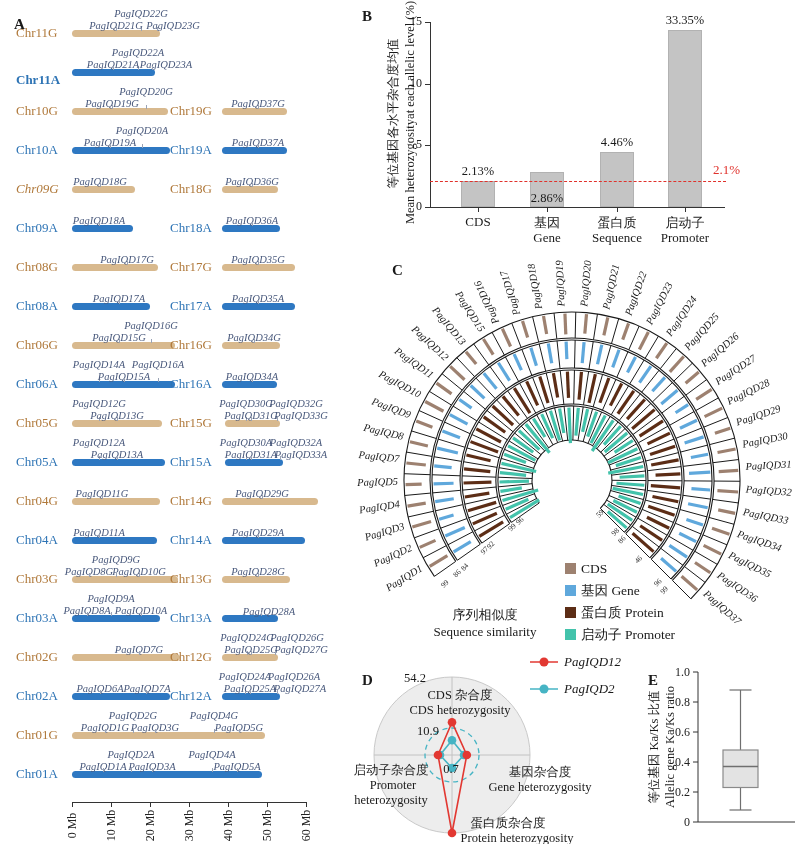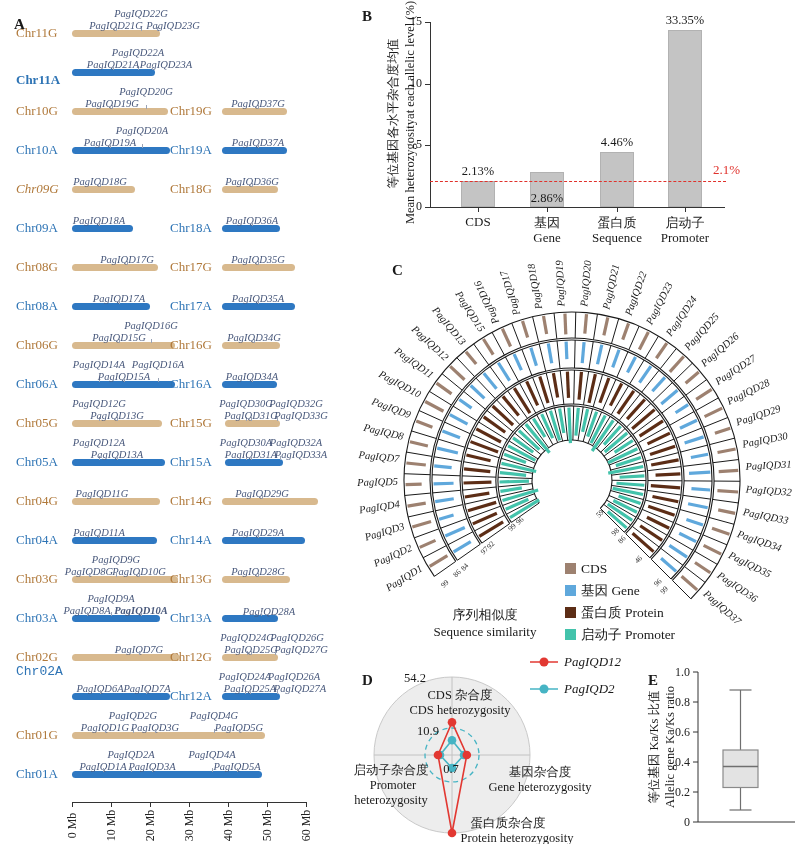--- a/index.html
+++ b/index.html
@@ -187,41 +187,41 @@
       <div class="chr-label G" style="left: 170px; top: 571px;">Chr13G</div>
       <div class="chr-bar G" style="left: 222px; top: 576px; width: 68px;"></div>
       <div class="gene-label" style="left: 258px; top: 566px;">PagIQD28G</div>
       <div class="gene-tick" style="left: 258px; top: 573px;"></div>
       <div class="chr-label A" style="left: 16px; top: 610px;">Chr03A</div>
       <div class="chr-bar A" style="left: 72px; top: 615px; width: 88px;"></div>
       <div class="gene-label" style="left: 111px; top: 593px;">PagIQD9A</div>
       <div class="gene-tick" style="left: 111px; top: 612px;"></div>
       <div class="gene-label" style="left: 87px; top: 605px;">PagIQD8A</div>
       <div class="gene-tick" style="left: 87px; top: 612px;"></div>
-      <div class="gene-label" style="left: 141px; top: 605px; font-weight: bold;">PagIQD10A</div>
+      <div class="gene-label" style="left: 141px; top: 605px;">PagIQD10A</div>
       <div class="gene-tick" style="left: 141px; top: 612px;"></div>
       <div class="chr-label A" style="left: 170px; top: 610px;">Chr13A</div>
       <div class="chr-bar A" style="left: 222px; top: 615px; width: 56px;"></div>
       <div class="gene-label" style="left: 261px; top: 606px; margin-left: 8px;">PagIQD28A</div>
       <div class="gene-tick" style="left: 261px; top: 612px;"></div>
       <div class="chr-label G" style="left: 16px; top: 649px;">Chr02G</div>
       <div class="chr-bar G" style="left: 72px; top: 654px; width: 108px;"></div>
       <div class="gene-label" style="left: 139px; top: 644px;">PagIQD7G</div>
       <div class="gene-tick" style="left: 139px; top: 651px;"></div>
       <div class="chr-label G" style="left: 170px; top: 649px;">Chr12G</div>
       <div class="chr-bar G" style="left: 222px; top: 654px; width: 56px;"></div>
       <div class="gene-label" style="left: 247px; top: 632px;">PagIQD24G</div>
       <div class="gene-tick" style="left: 247px; top: 651px;"></div>
       <div class="gene-label" style="left: 297px; top: 632px;">PagIQD26G</div>
       <div class="gene-tick" style="left: 275px; top: 651px;"></div>
       <div class="gene-label" style="left: 251px; top: 644px;">PagIQD25G</div>
       <div class="gene-tick" style="left: 251px; top: 651px;"></div>
       <div class="gene-label" style="left: 301px; top: 644px;">PagIQD27G</div>
       <div class="gene-tick" style="left: 275px; top: 651px;"></div>
-      <div class="chr-label A" style="left: 16px; top: 664px; font-family: Liberation Mono, monospace;">Chr02A</div>
+      <div class="chr-label A" style="left: 16px; top: 688px;">Chr02A</div>
       <div class="chr-bar A" style="left: 72px; top: 693px; width: 98px;"></div>
       <div class="gene-label" style="left: 100px; top: 683px;">PagIQD6A</div>
       <div class="gene-tick" style="left: 100px; top: 690px;"></div>
       <div class="gene-label" style="left: 147px; top: 683px;">PagIQD7A</div>
       <div class="gene-tick" style="left: 146px; top: 690px;"></div>
       <div class="chr-label A" style="left: 170px; top: 688px;">Chr12A</div>
       <div class="chr-bar A" style="left: 222px; top: 693px; width: 58px;"></div>
       <div class="gene-label" style="left: 245px; top: 671px;">PagIQD24A</div>
       <div class="gene-tick" style="left: 245px; top: 690px;"></div>
       <div class="gene-label" style="left: 294px; top: 671px;">PagIQD26A</div>

